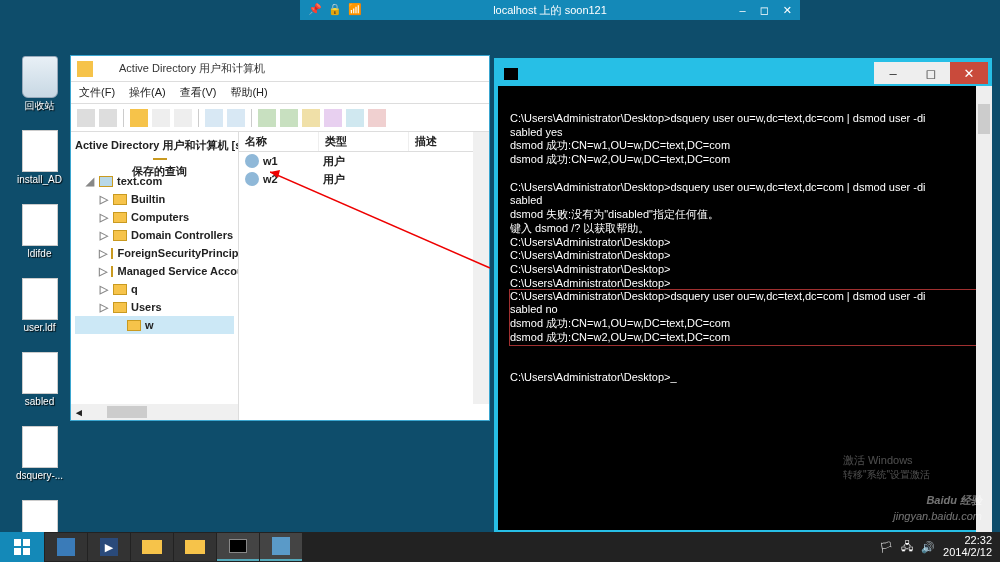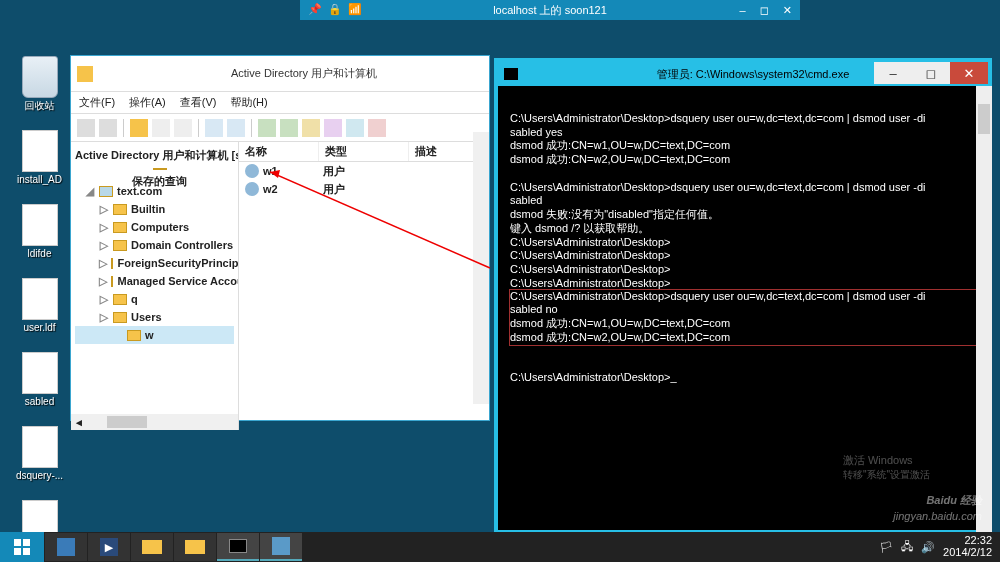--- a/index.html
+++ b/index.html
@@ -12,21 +12,21 @@
 .topbar .ctrls { position: absolute; right: 8px; display: flex; gap: 14px; font-size:14px;}
 
 
 .desktop-icon { position: absolute; width: 55px; text-align: center; color: #fff; margin-top: 48px; }
 .desktop-icon .ic { width: 36px; height: 42px; margin: 0 auto 2px; background: #fff; border: 1px solid #ccc; position:relative;}
 .desktop-icon .ic.bin { border-radius: 3px 3px 6px 6px; background: linear-gradient(#e8f0f6,#c8d8e4); border:1px solid #9ab;}
 .desktop-icon .lbl { font-size: 10px; line-height: 1.1; text-shadow: 1px 1px 1px #000; }
 
 
 .adwin { position: absolute; left: 70px; top: 55px; width: 420px; height: 366px; background: #fff; border: 1px solid #3aa6d0; }
-.adwin .title { height: 36px; background: #fff; display:flex; align-items:center; justify-content:center; color:#333; border-bottom:1px solid #ddd;padding-left:48px;}
+.adwin .title { height: 26px; background: #fff; display:flex; align-items:center; color:#333; border-bottom:1px solid #ddd;padding-left:48px;}
 .adwin .title .ticon { position:absolute; left:6px; width:16px; height:16px; background:#f6c34a;}
 .adwin .menu { height: 22px; display:flex; gap:14px; padding:0 8px; align-items:center; color:#222; border-bottom:1px solid #ddd;}
 .adwin .toolbar { height: 28px; display:flex; gap:4px; padding:2px 6px; align-items:center; border-bottom:1px solid #ddd;}
 .adwin .toolbar .tb { width:18px; height:18px; border:1px solid transparent; display:inline-block;}
 .adwin .toolbar .sep { width:1px; height:18px; background:#ccc; margin:0 2px;}
 .adwin .body { display:flex; height: calc(100% - 76px); font-weight: bold;}
 .adwin .tree { width: 168px; border-right:1px solid #ddd; padding:4px; overflow:hidden; color:#222; position:relative;}
 .adwin .tree .row { display:flex; align-items:center; gap:4px; height:18px; white-space:nowrap;}
 .adwin .tree .fld { width:14px; height:11px; background:#f6c34a; border:1px solid #c99a20; display:inline-block;}
 .adwin .tree .expand { width:10px; text-align:center; color:#888; display:inline-block;}
@@ -225,21 +225,20 @@
           <span>用户</span>
         </div>
     </div>
   </div>
   <div class="scrollv"></div>
 </div>
 
 <div class="cmdwin">
   <div class="title">
     <span style="width:14px;height:12px;background:#000;margin-right:6px;"></span>
-    <span class="ttxt">管理员: C:\Windows\system32\cmd.exe</span>
     <div class="ctrls">
       <div class="min">–</div>
       <div class="max">◻</div>
       <div class="close">✕</div>
     </div>
   </div>
   <div class="term">
 <span>C:\Users\Administrator\Desktop&gt;dsquery user ou=w,dc=text,dc=com | dsmod user -di</span>
 <span>sabled yes</span>
 <span>dsmod 成功:CN=w1,OU=w,DC=text,DC=com</span>

